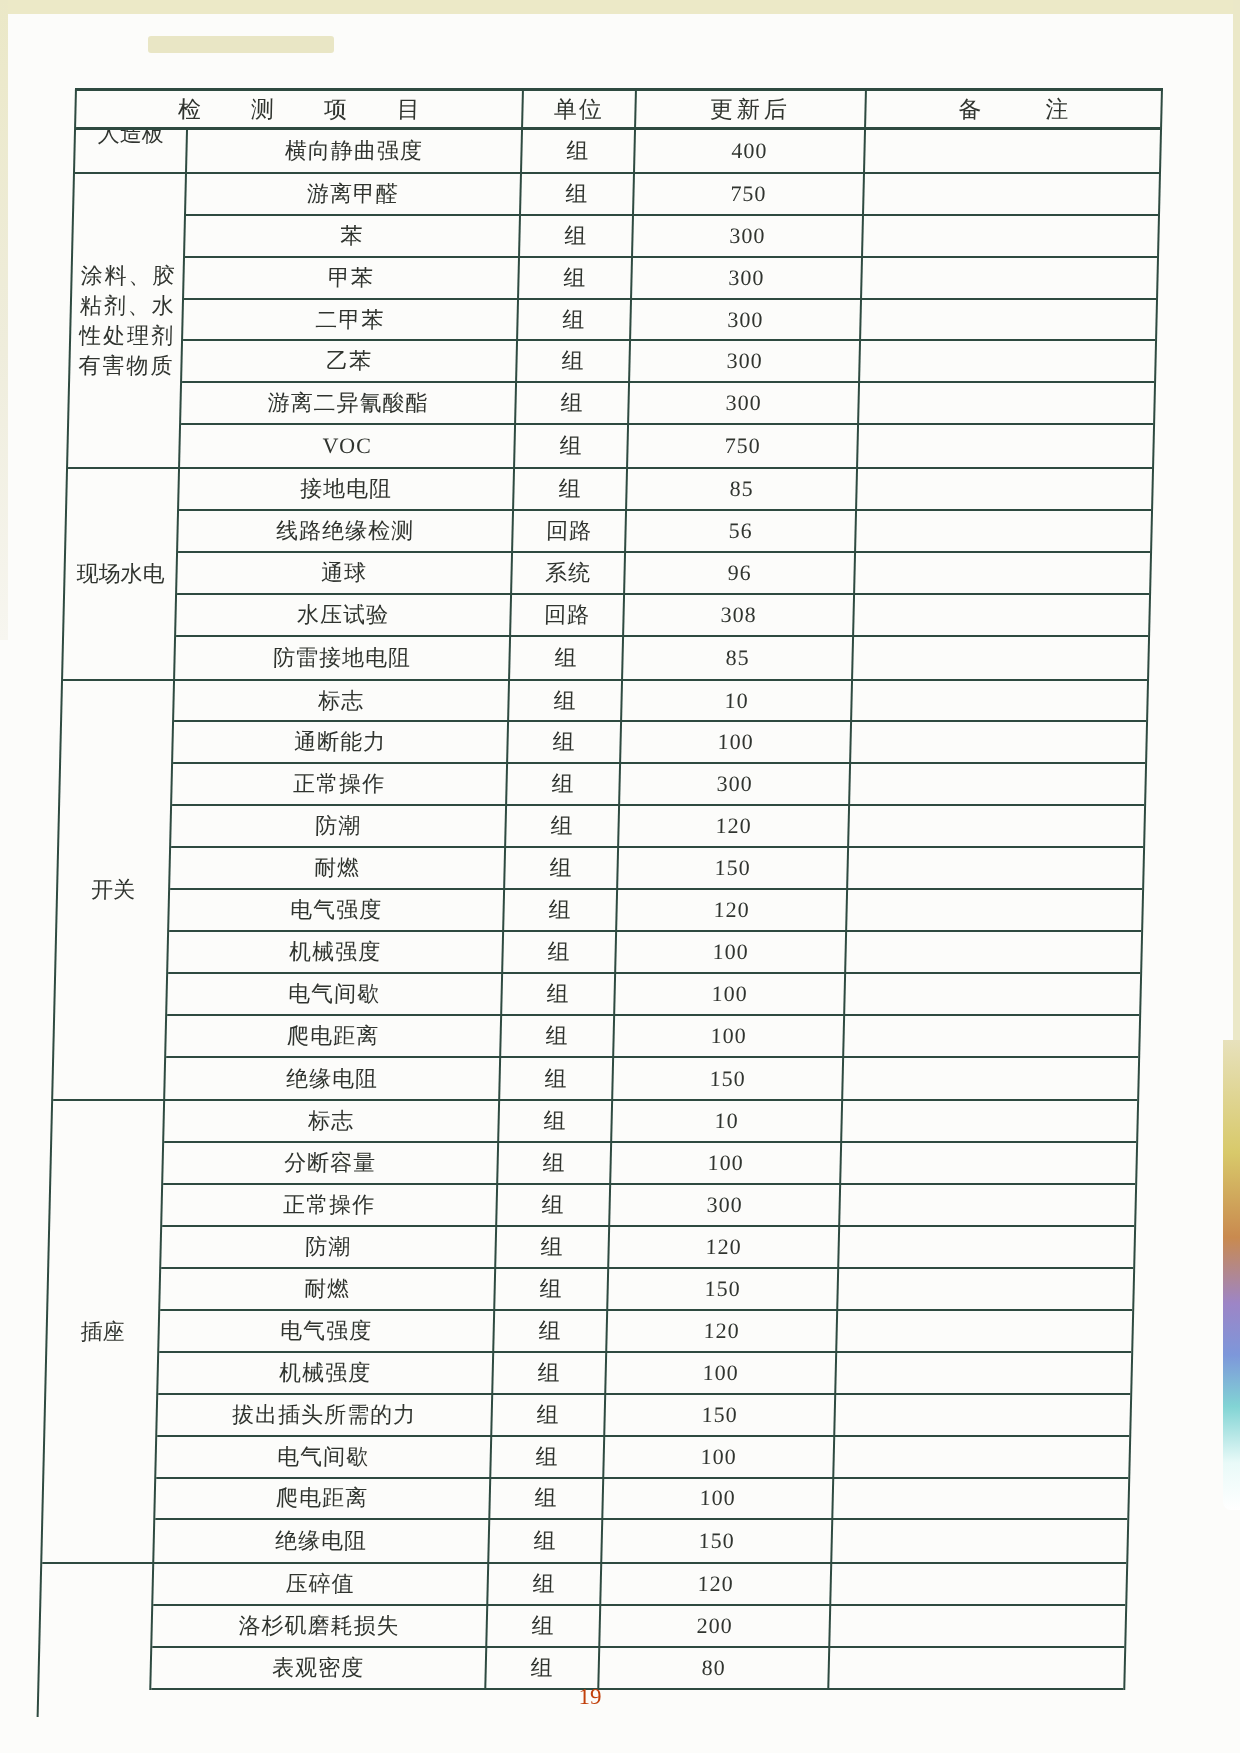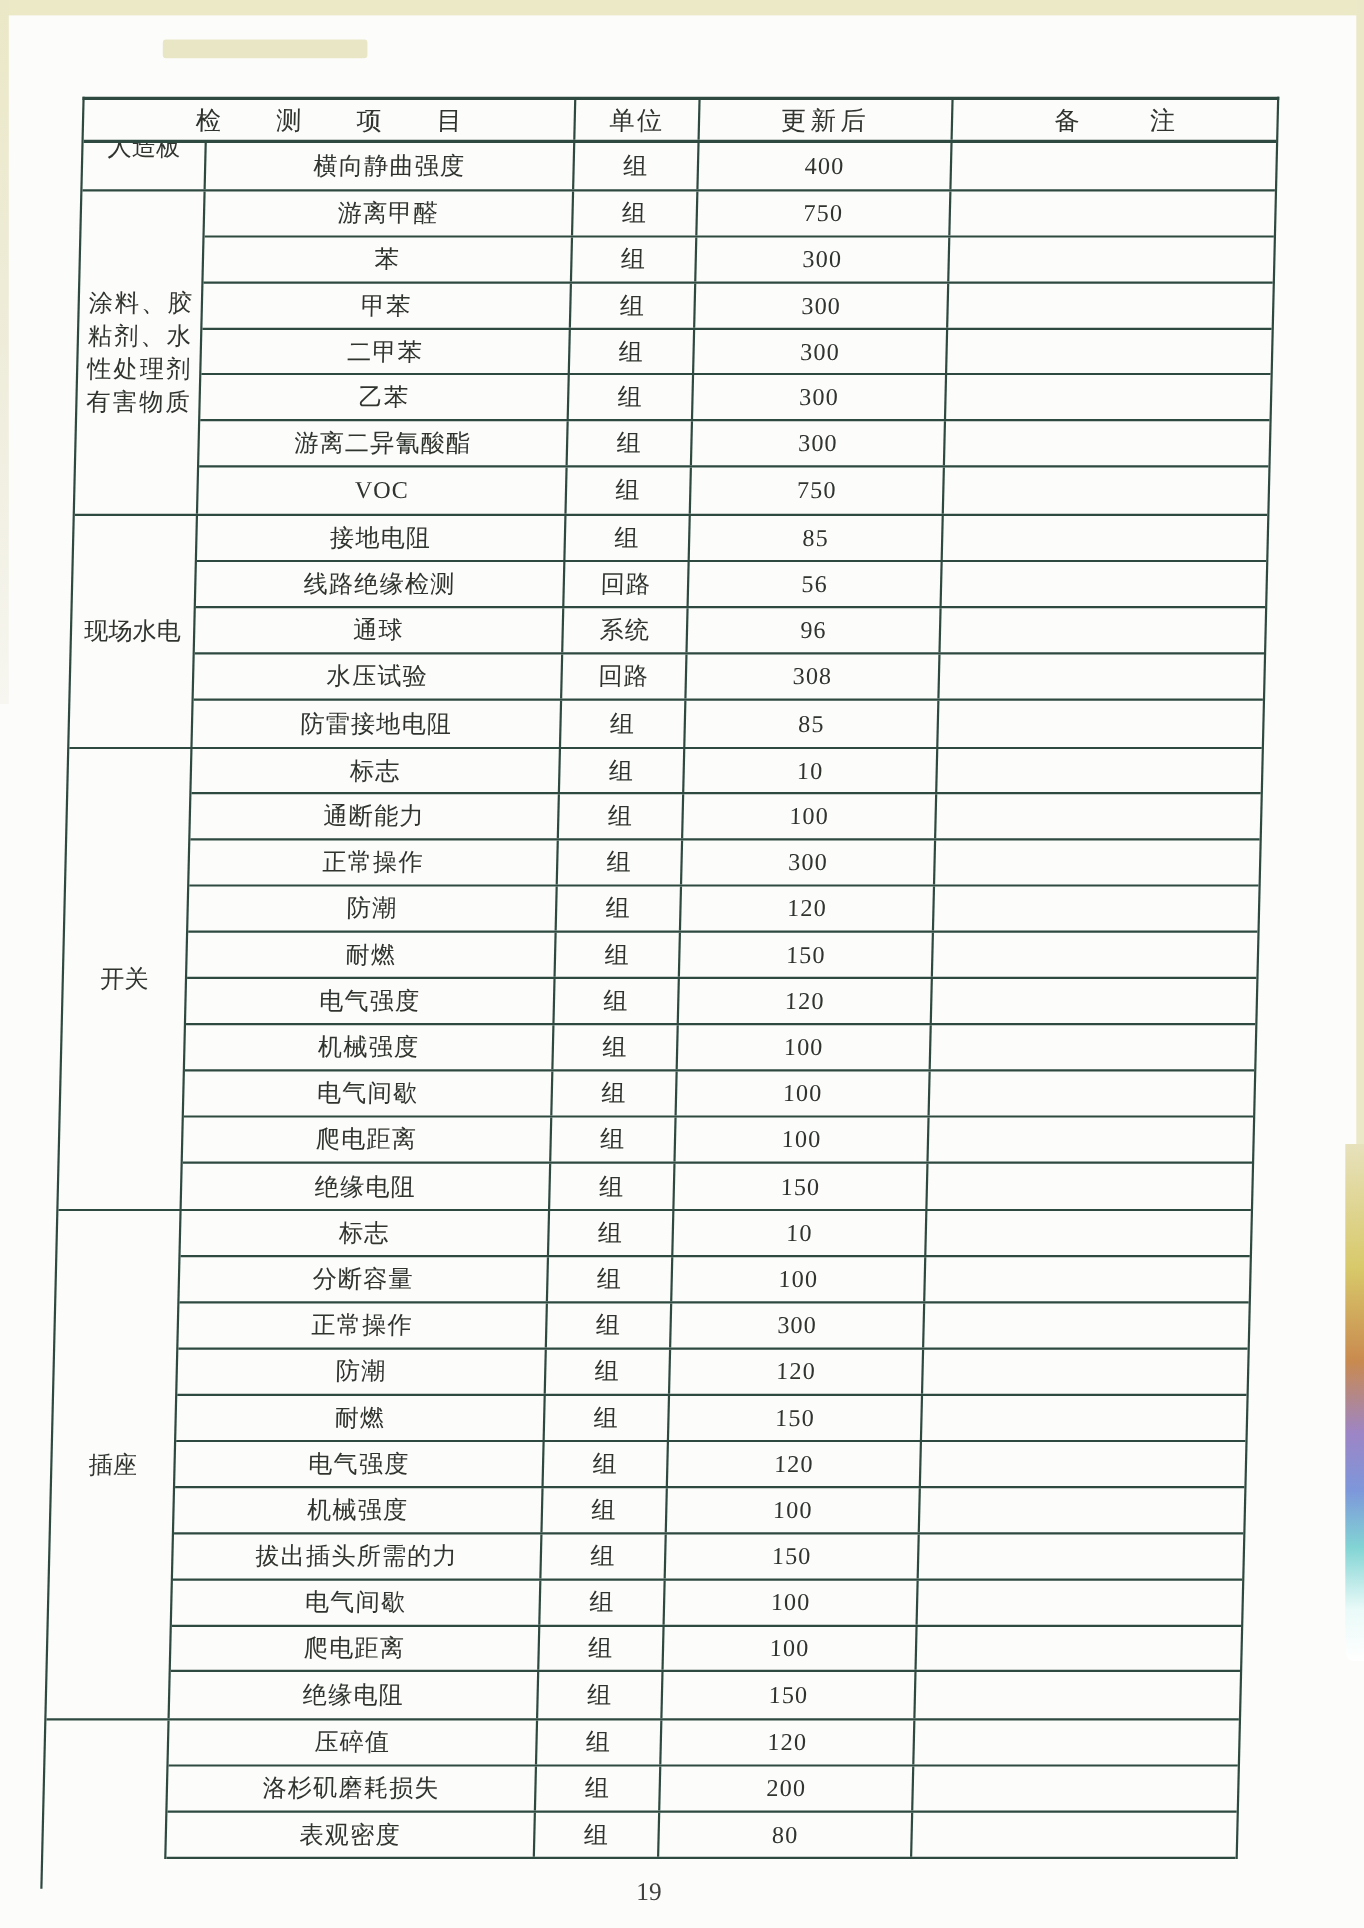--- a/index.html
+++ b/index.html
@@ -57,21 +57,21 @@
   .row:last-child{border-bottom:none;}
   .group:last-child .row:last-child{border-bottom:2.5px solid var(--line);}
   .cell{display:flex;align-items:center;justify-content:center;
     font-size:22px;letter-spacing:1px;white-space:nowrap;}
   .c-item{width:335px;border-right:2px solid var(--line);}
   .c-unit{width:113px;border-right:2px solid var(--line);}
   .c-upd{width:230px;border-right:2px solid var(--line);}
   .c-rem{flex:1;}
   .border-tail{position:absolute;left:-2px;bottom:-27px;width:2px;height:27px;background:var(--line);}
   .page-number{position:absolute;top:1684px;left:590px;transform:translateX(-50%);
-    font-size:23px;color:#404040;margin-top:23px;}
+    font-size:23px;color:#c2410c;}
 </style>
 </head>
 <body>
 
 <div class="edge-top"></div>
 <div class="edge-left"></div>
 <div class="paper-notch"></div>
 <div class="edge-right-top"></div>
 <div class="rainbow-strip"></div>
 

